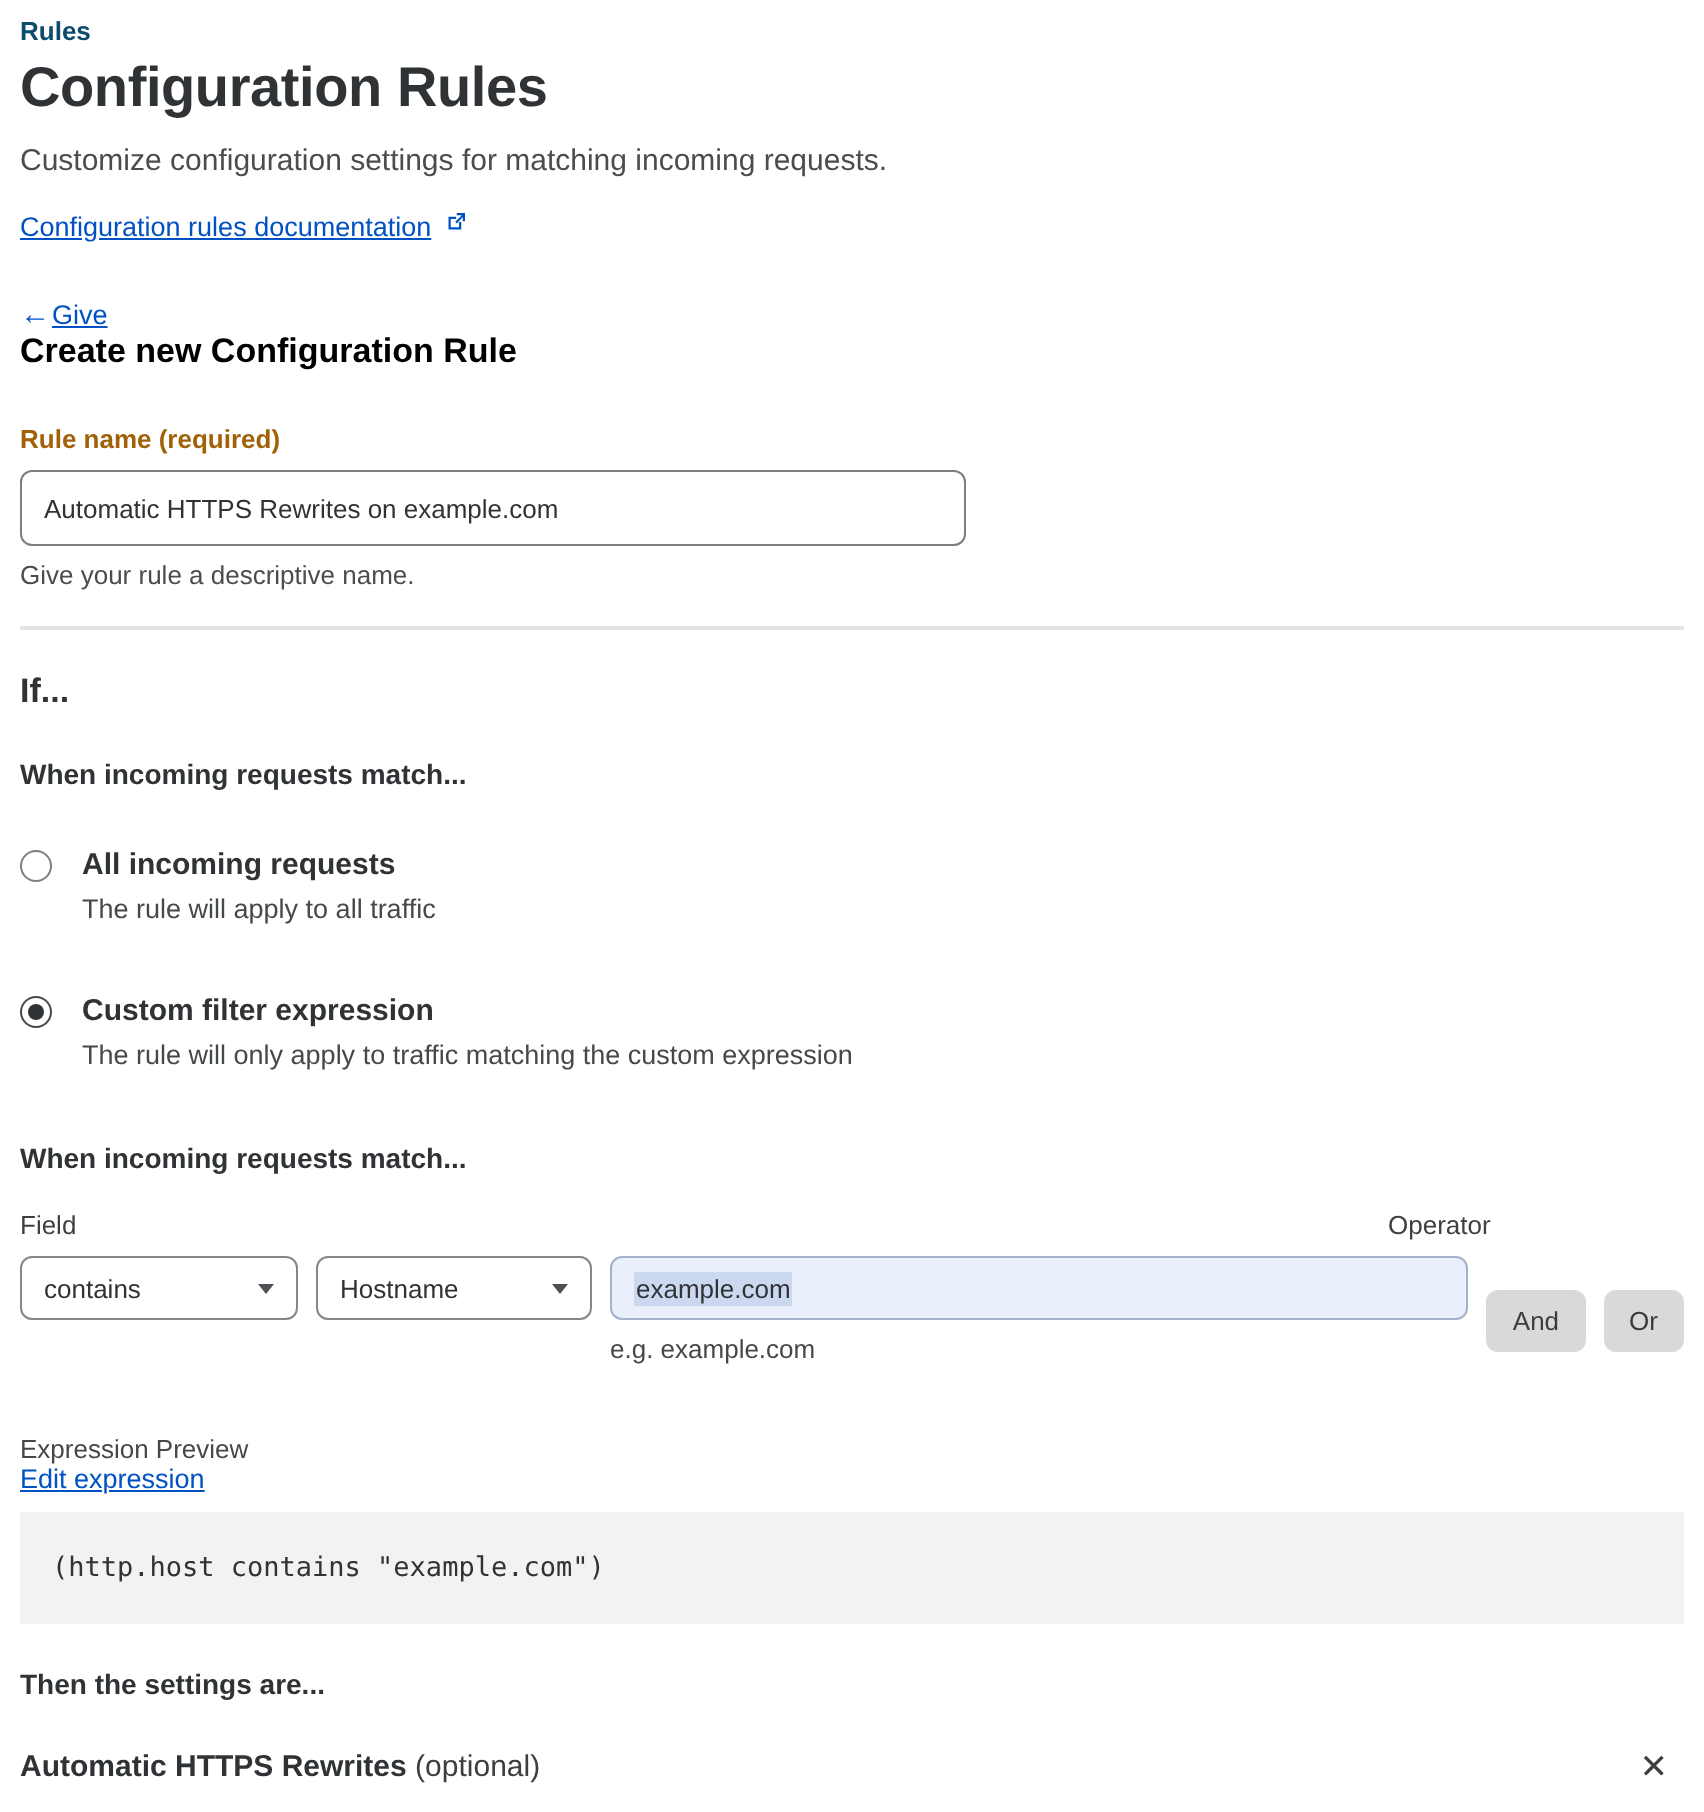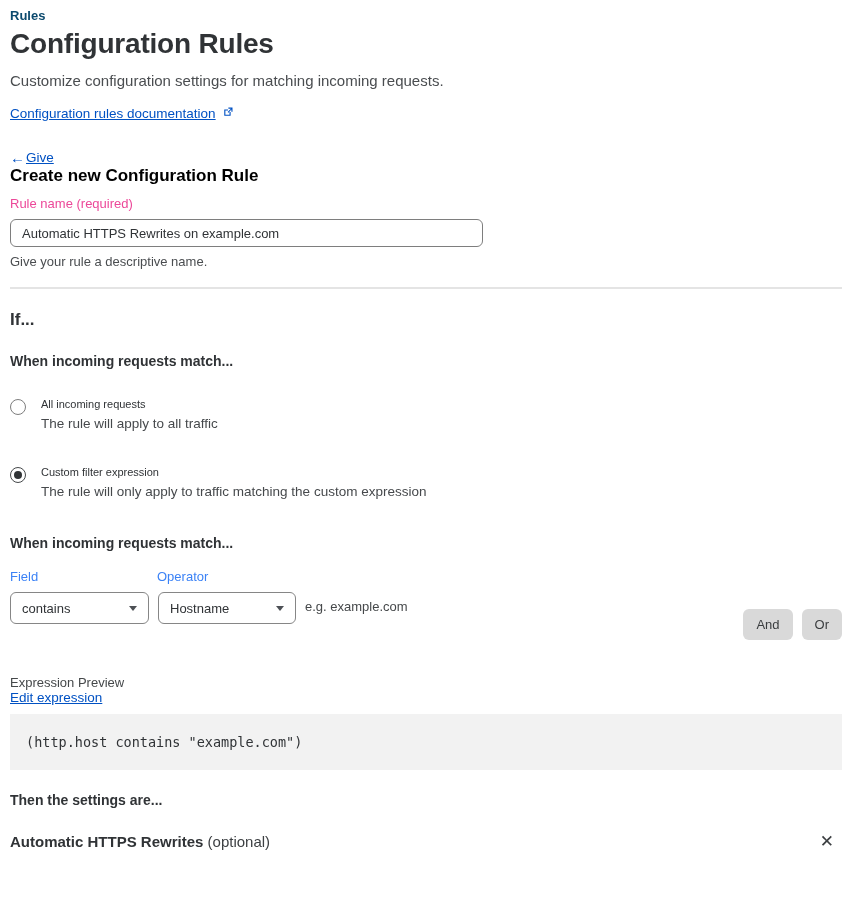--- a/index.html
+++ b/index.html
@@ -38,28 +38,29 @@
   .doc-link-row { margin-top: 15px; display: flex; align-items: center; gap: 4px; }
   .ext-icon { display: inline-block; margin-left: 2px; }
   .back-row { margin-top: 27px; display: flex; align-items: center; }
   .back-arrow { color: #0051c3; font-size: 15px; margin-right: 1px; }
   .section-heading {
     font-size: 17px;
     font-weight: 700;
     color: #000000;
   }
   .field-label {
-    margin-top: 10px;
-    font-size: 13px;
-    color: #ec4899;
+    margin-top: 26px;
+    font-size: 13px;
+    color: #a16207;
+    font-weight: bold;
   }
   .rule-name-input {
     margin-top: 8px;
     width: 473px;
-    height: 28px;
+    height: 38px;
     border: 1px solid #7e7e7e;
     border-radius: 6px;
     font-family: "Liberation Sans", sans-serif;
     font-size: 13px;
     color: #303336;
     padding: 0 11px;
     outline: none;
     background: #fff;
     display: block;
   }
@@ -96,27 +97,28 @@
     margin-top: 1px;
     flex: 0 0 16px;
     display: flex; align-items: center; justify-content: center;
     cursor: pointer;
     background: #fff;
   }
   .radio-dot { width: 8px; height: 8px; border-radius: 50%; background: transparent; }
   .radio-circle.selected { border-color: #45484a; }
   .radio-circle.selected .radio-dot { background: #303336; }
   .radio-texts { margin-left: 15px; }
-  .radio-label { font-size: 11px; font-weight: 400; color: #303336; }
+  .radio-label { font-size: 15px; font-weight: 700; color: #303336; }
   .radio-desc { margin-top: 6px; font-size: 13.5px; color: #46494c; }
   .builder-labels {
     margin-top: 18px;
     display: flex;
     font-size: 13px;
-    color: #3b82f6;
+    color: #404040;
+    justify-content: space-between;
   }
   .builder-labels .lbl-field { width: 147px; }
   .builder-labels .lbl-operator { width: 148px; }
   .builder-labels .lbl-value { flex: 1; }
   .builder-row {
     margin-top: 8px;
     display: flex;
     align-items: flex-start;
     gap: 9px;
   }
@@ -271,20 +273,23 @@
 <div class="builder-row">
   <div class="select-box select-operator">
     <span>contains</span>
     <span class="chevron-down"></span>
   </div>
   <div class="select-box select-field">
     <span>Hostname</span>
     <span class="chevron-down"></span>
   </div>
   <div class="value-col">
+    <div class="value-input">
+      <span class="selected-text">example.com</span>
+    </div>
     <div class="eg-text">e.g. example.com</div>
   </div>
   <button class="conn-btn">And</button>
   <button class="conn-btn">Or</button>
 </div>
 
 <div class="preview-row">
   <span class="preview-label">Expression Preview</span>
   <a class="link">Edit expression</a>
 </div>

